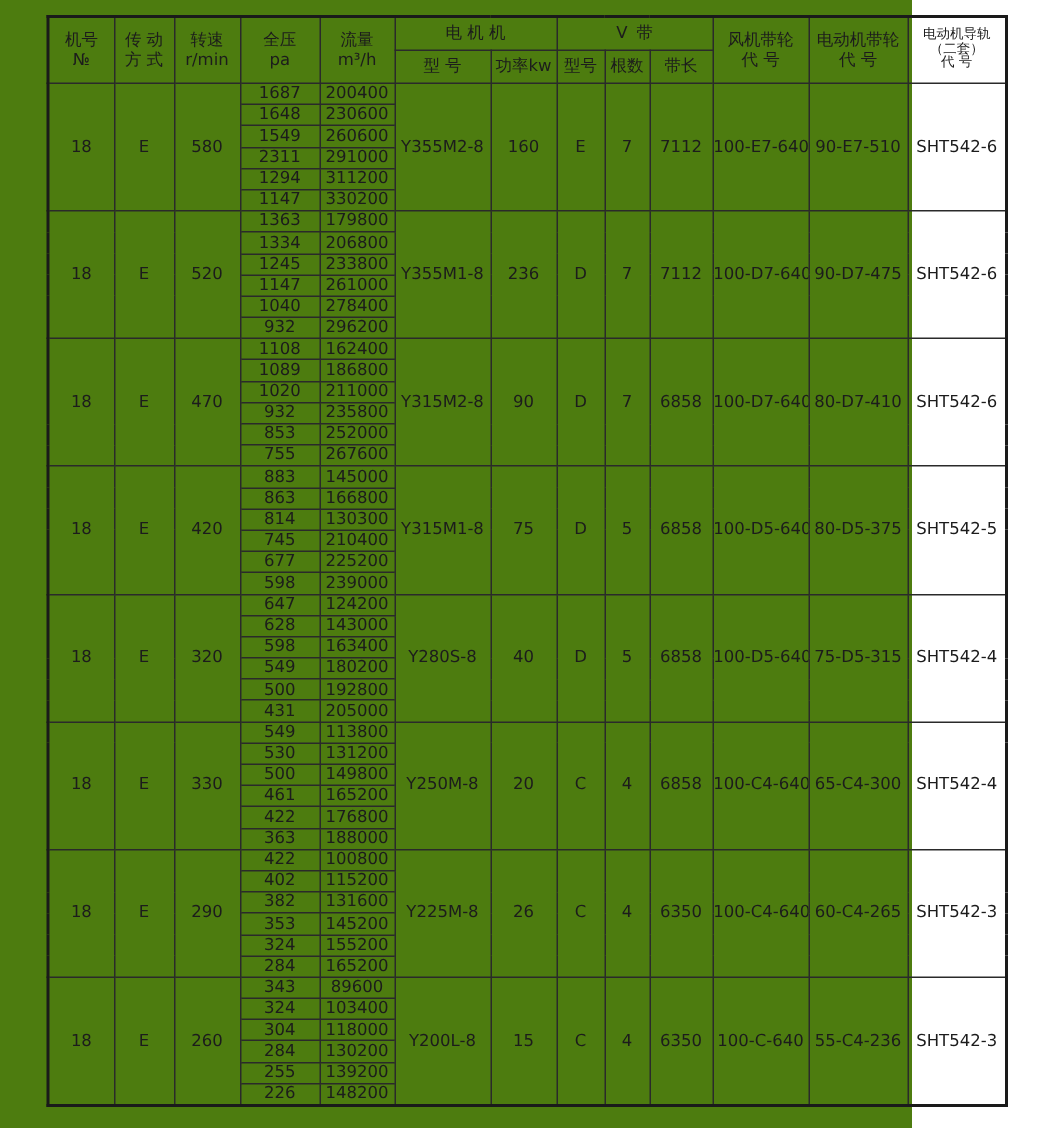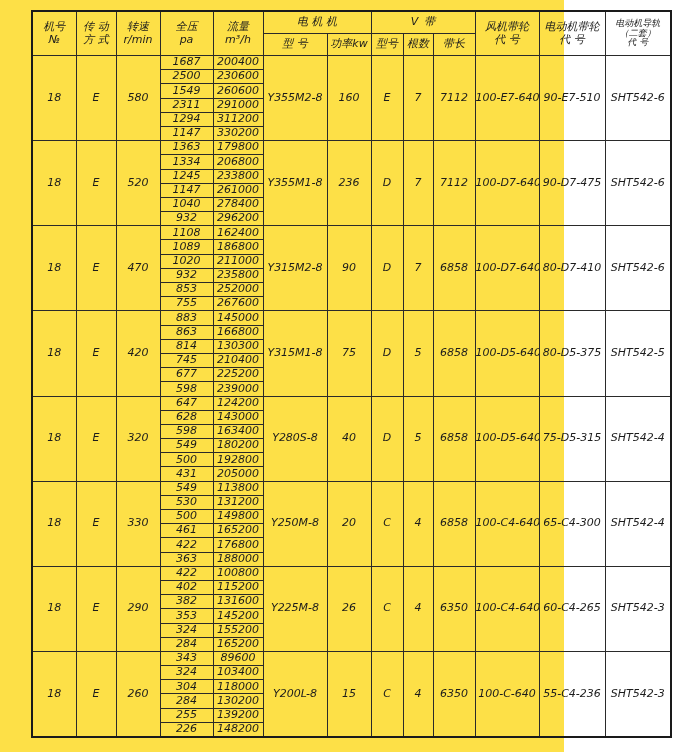--- a/index.html
+++ b/index.html
@@ -3,26 +3,25 @@
 <meta charset="utf-8">
 <style>
   html, body {
     margin: 0;
     padding: 0;
     background: #ffffff;
     font-family: "DejaVu Sans", "Liberation Sans", sans-serif;
     color: #1c1c1c;
   }
   .page {
-    width: 564px;
+    width: 608px;
     height: 752px;
-    background: #fde047;
+    background: #4d7c0f;
     box-sizing: border-box;
     padding: 10px 30px 4px 31px;
-    font-style: italic;
   }
   table.spec {
     border-collapse: collapse;
     table-layout: fixed;
     width: 639px;
   }
   table.spec td, table.spec th {
     border: 1px solid #2a2a2a;
     padding: 0;
     text-align: center;
@@ -146,21 +145,21 @@
           <td rowspan="6">Y355M2-8</td>
           <td rowspan="6">160</td>
           <td rowspan="6">E</td>
           <td rowspan="6">7</td>
           <td rowspan="6">7112</td>
           <td rowspan="6">100-E7-640</td>
           <td rowspan="6">90-E7-510</td>
           <td rowspan="6">SHT542-6</td>
         </tr>
         <tr>
-          <td>2500</td>
+          <td>1648</td>
           <td>230600</td>
         </tr>
         <tr>
           <td>1549</td>
           <td>260600</td>
         </tr>
         <tr>
           <td>2311</td>
           <td>291000</td>
         </tr>

